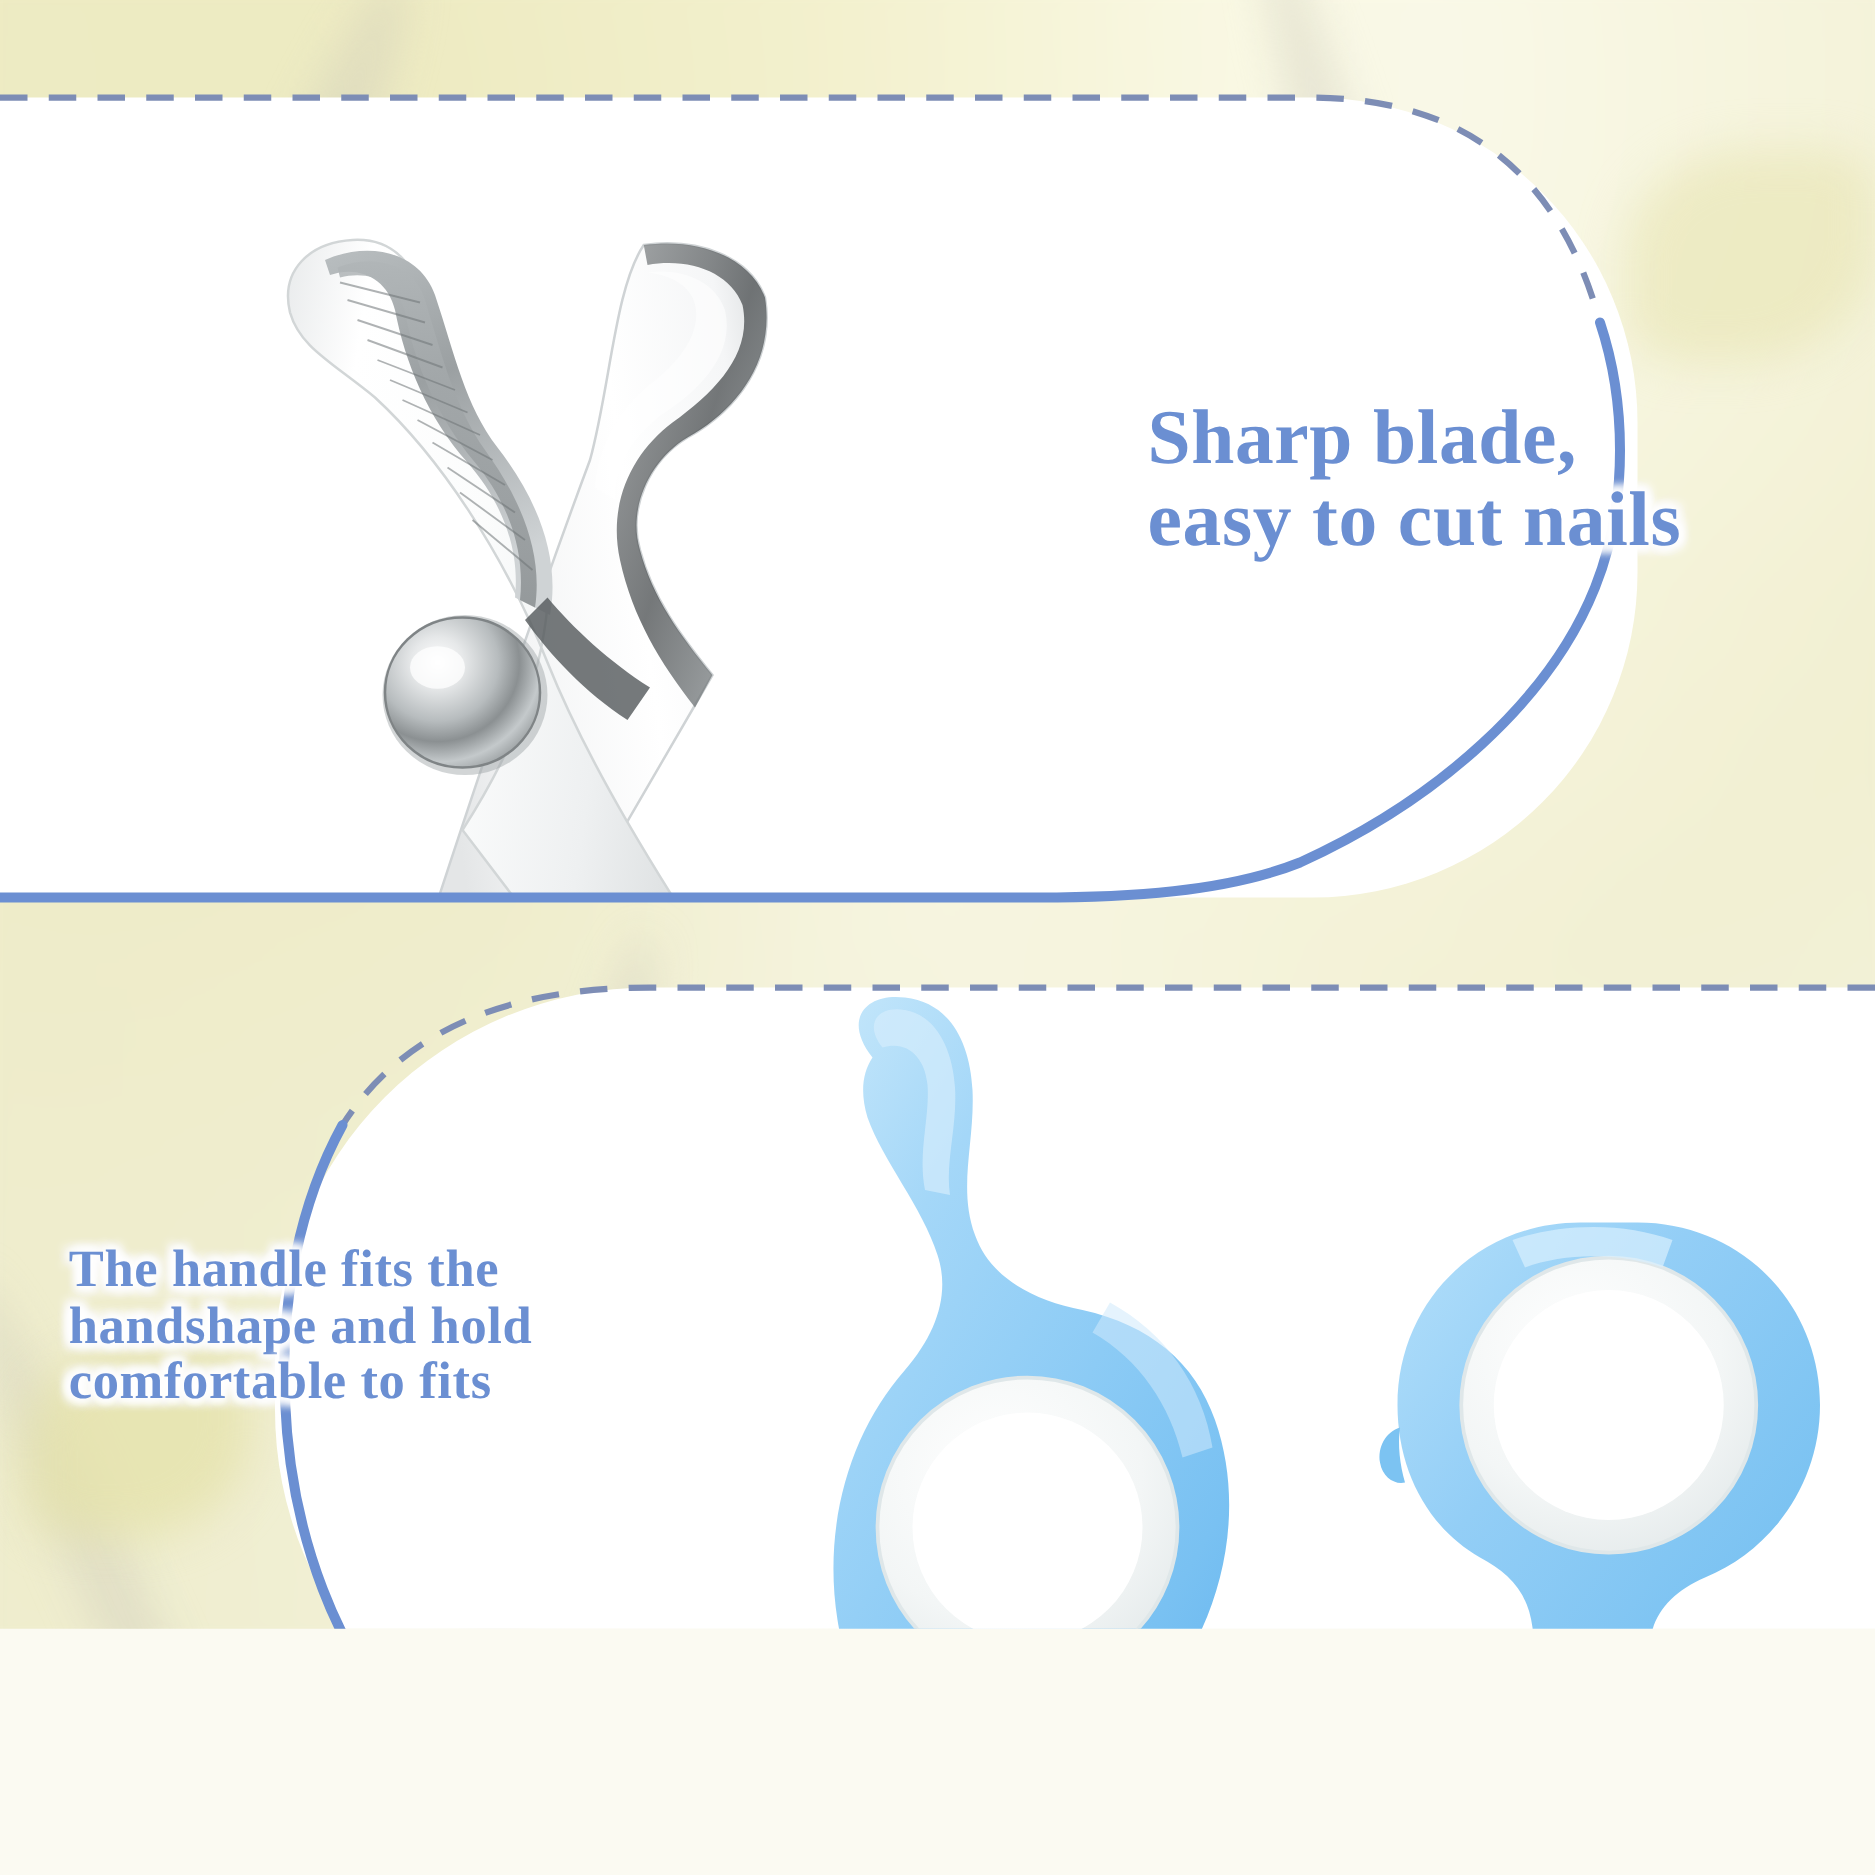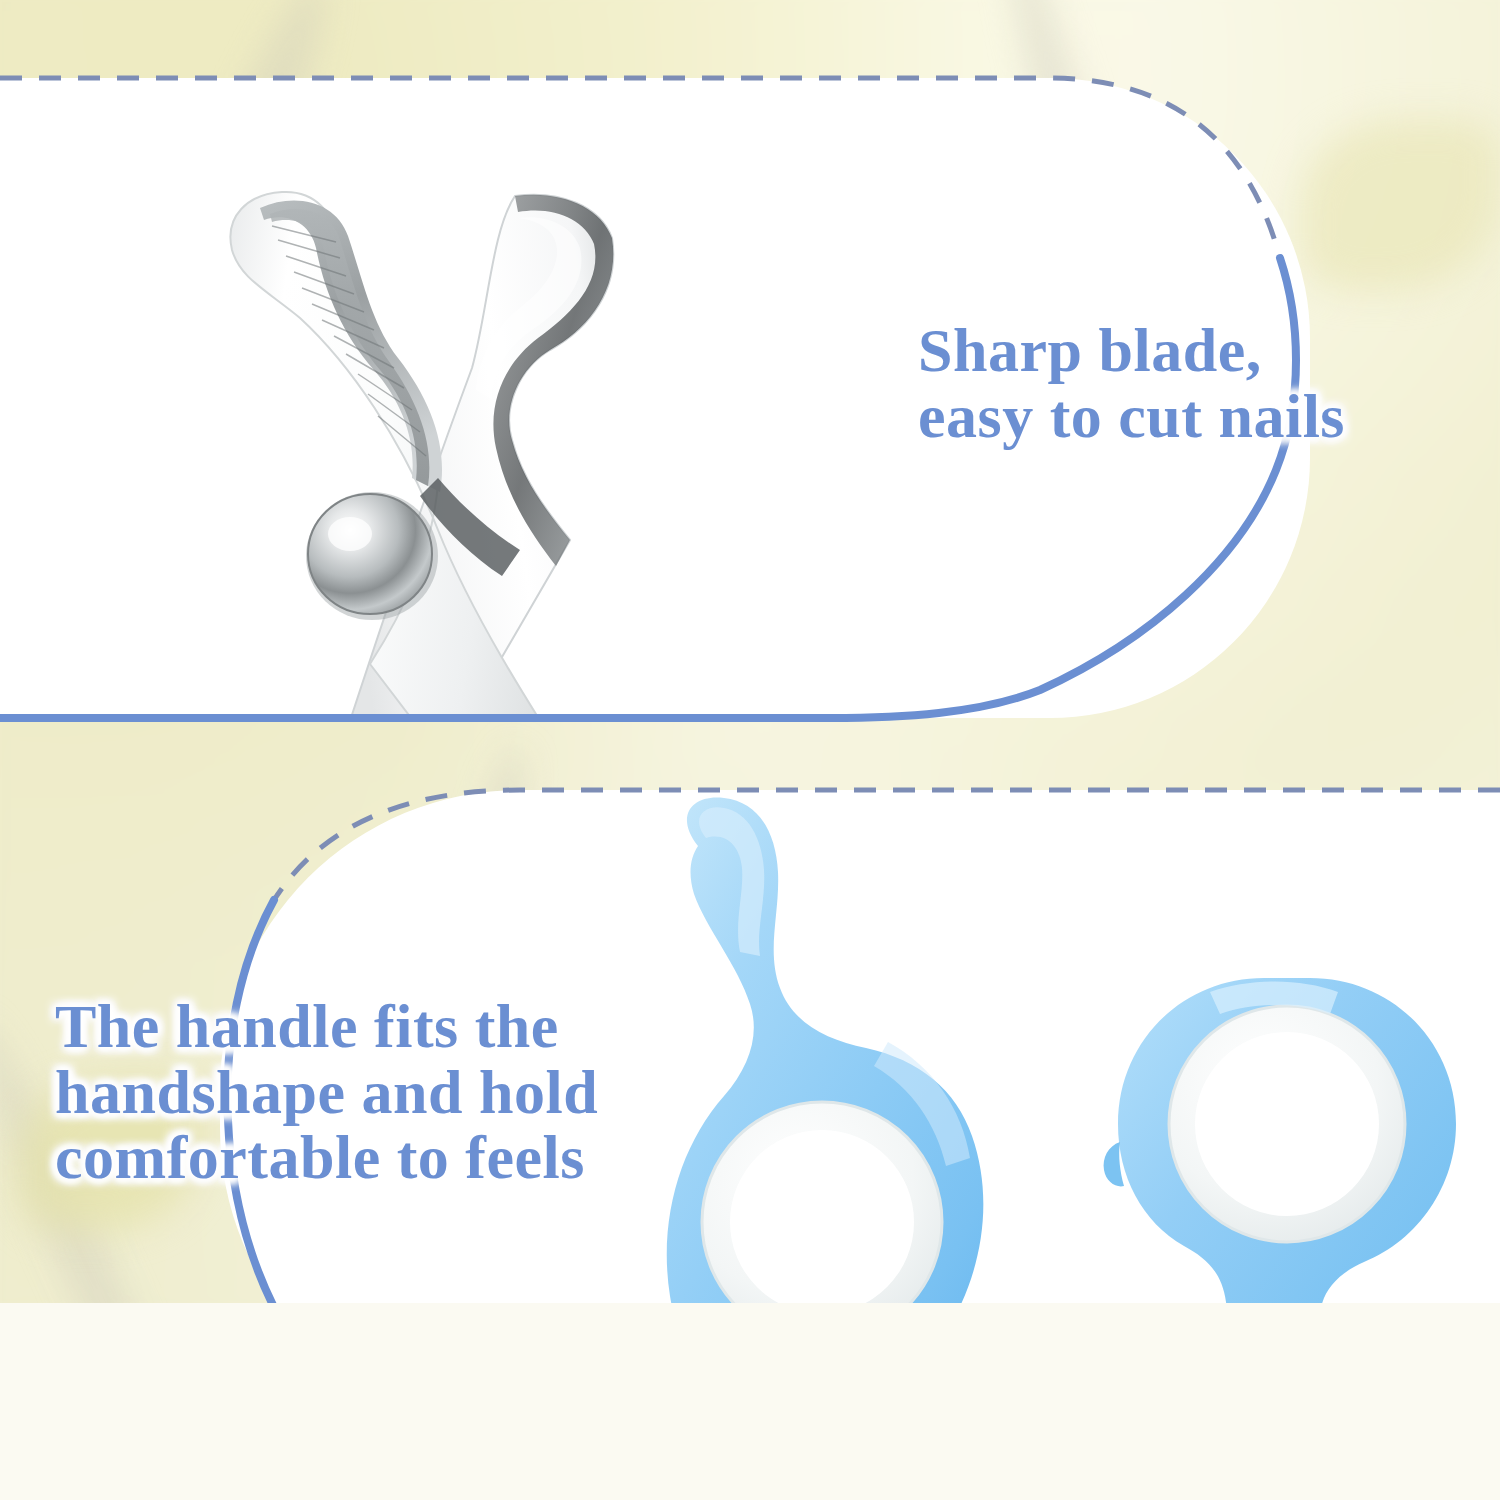--- a/index.html
+++ b/index.html
@@ -50,21 +50,21 @@
 
   
   .callout{position:absolute;color:#6b8fd2;font-weight:700;line-height:1.06;
     letter-spacing:.5px;
     text-shadow:
        0 0 10px #fff, 0 0 10px #fff, 0 0 10px #fff,
        3px 0 6px #fff, -3px 0 6px #fff, 0 3px 6px #fff, 0 -3px 6px #fff,
        5px 5px 8px #fff, -5px -5px 8px #fff, 5px -5px 8px #fff, -5px 5px 8px #fff;
   }
   #callout-top{left:918px;top:318px;font-size:62px;width:600px;}
-  #callout-bottom{left:55px;top:994px;font-size:62px;width:700px;}
+  #callout-bottom{left:55px;top:994px;font-size:42px;width:700px;}
   .callout .line{display:block;white-space:nowrap;}
 
   
   #clipper{position:absolute;left:180px;top:100px;width:580px;height:620px;}
 
   
   #handles{position:absolute;left:620px;top:800px;width:880px;height:630px;}
 
   .clip-bot{position:absolute;left:220px;top:790px;width:1340px;height:638px;
     border-radius:300px 0 0 300px;overflow:hidden;}
@@ -296,16 +296,16 @@
     <path d="M1500 790 L520 790 C 400 790 320 828 274 900" fill="none" stroke="#7d8db5" stroke-width="5" stroke-dasharray="22 17"></path>
 
     <path d="M274 900 C 240 962 224 1040 228 1120
              C 232 1222 268 1332 338 1390
              C 376 1422 430 1428 486 1428 L1500 1428" fill="none" stroke="#6b8fd2" stroke-width="8" stroke-linecap="round"></path>
   </svg>
 
   <div class="callout" id="callout-bottom">
     <span class="line">The handle fits the</span>
     <span class="line">handshape and hold</span>
-    <span class="line">comfortable to feels</span>
+    <span class="line">comfortable to fits</span>
   </div>
 
 </div>
 
 </body></html>

